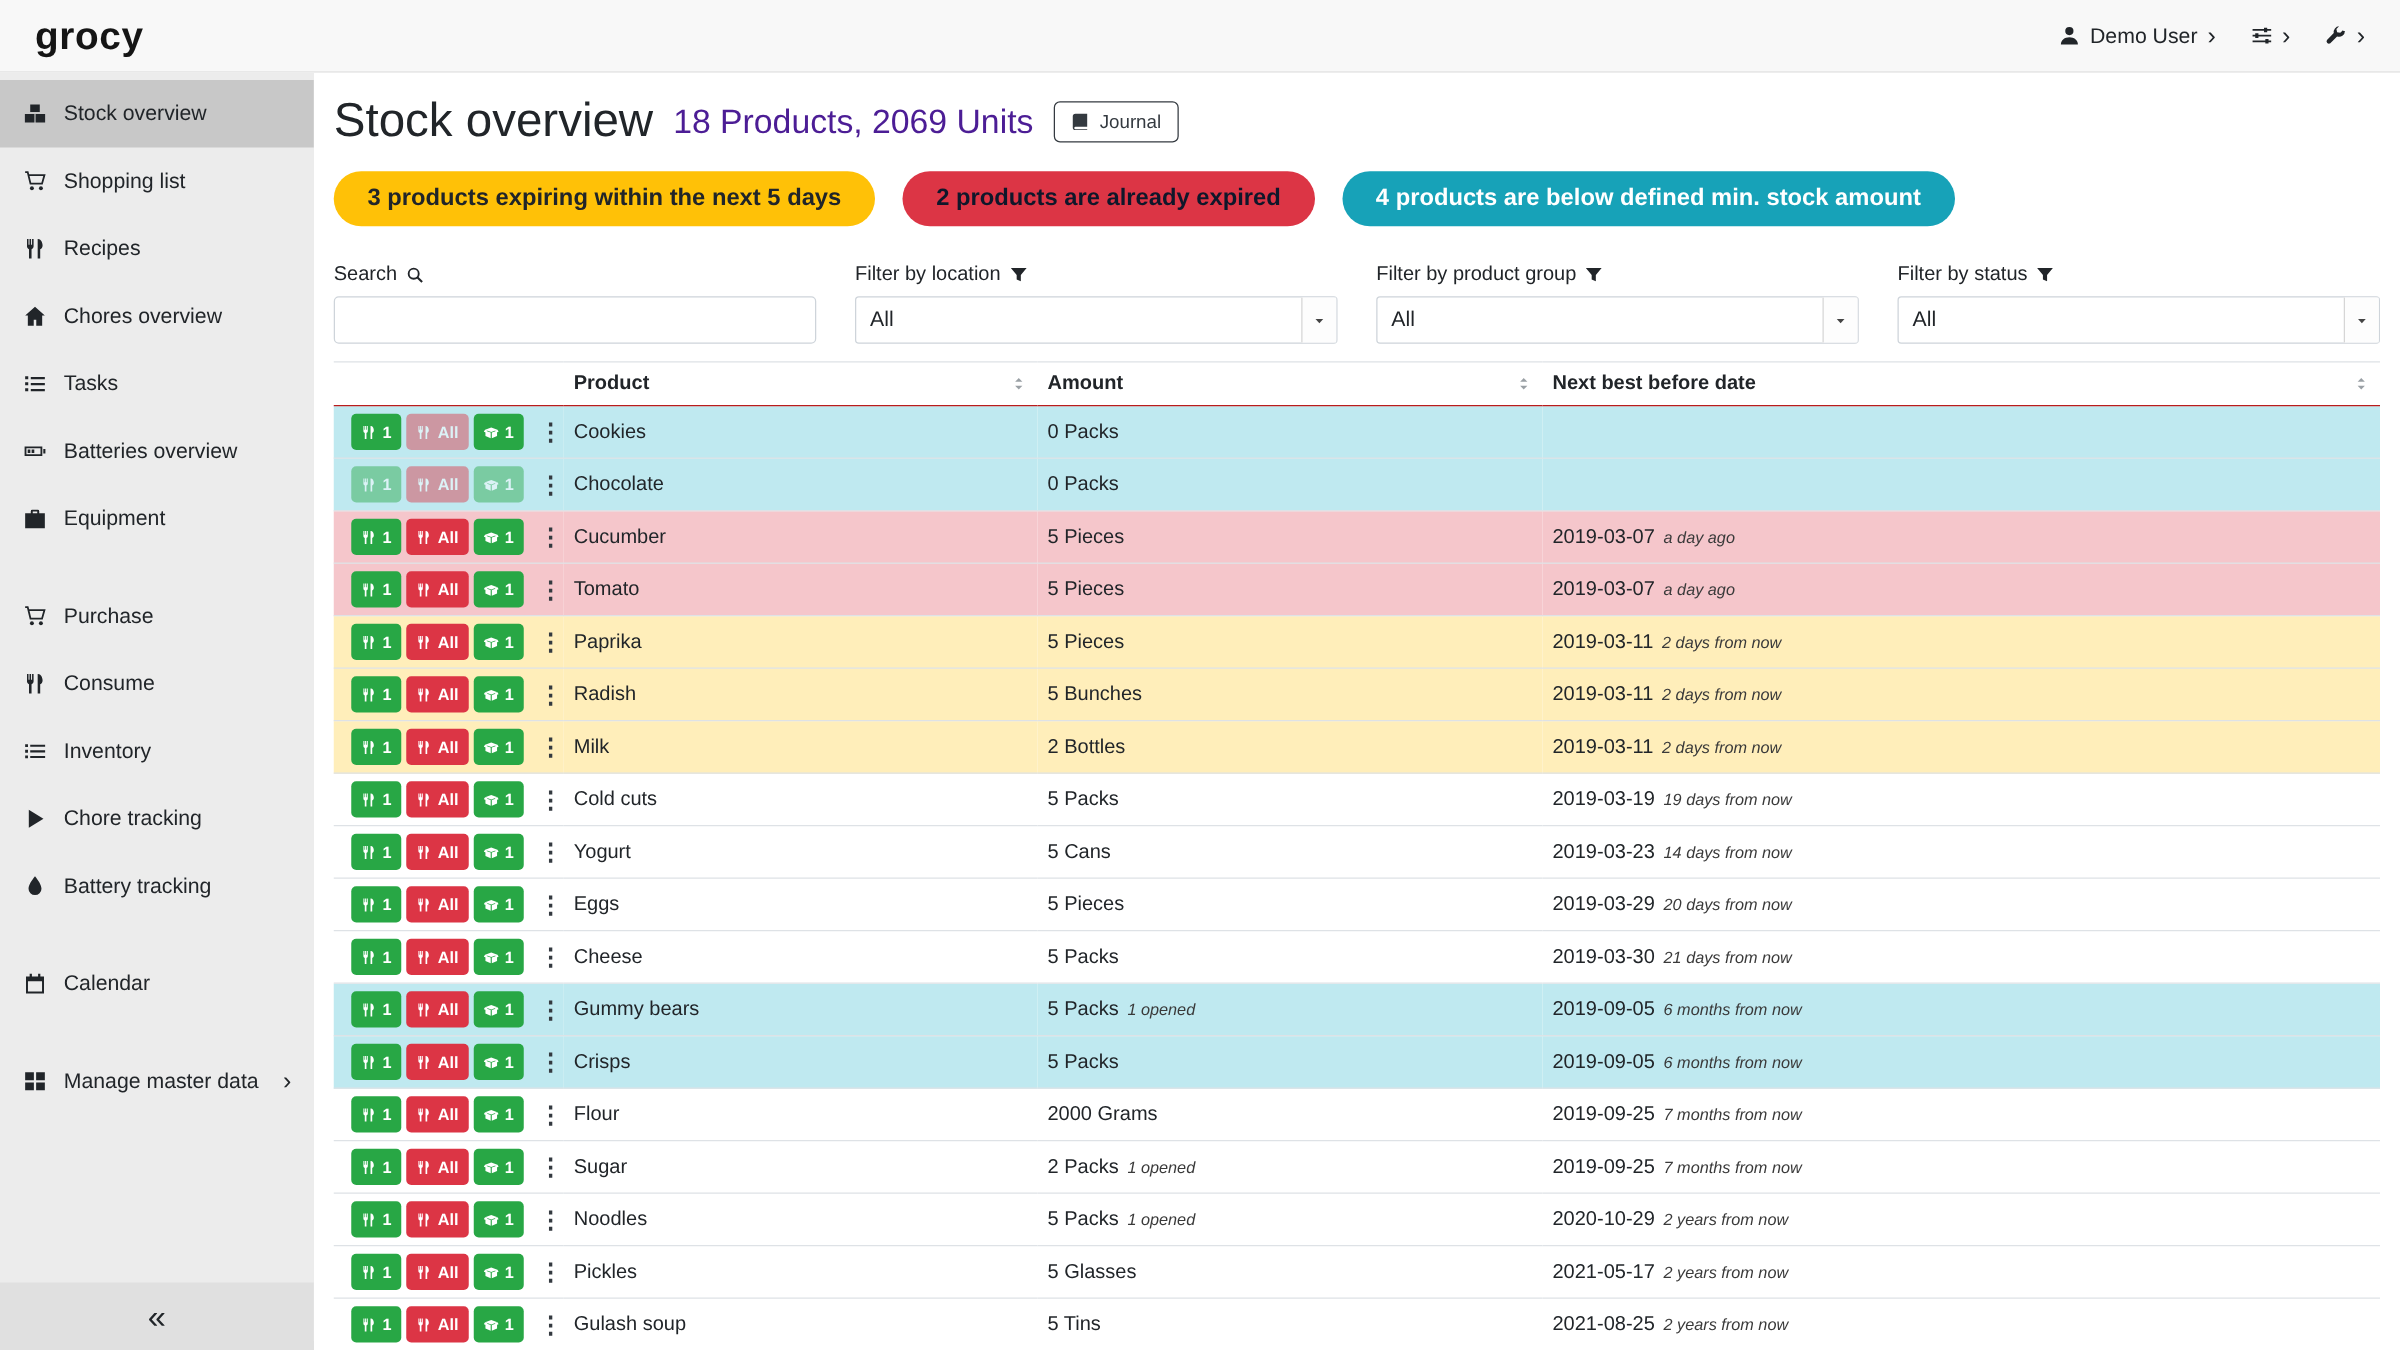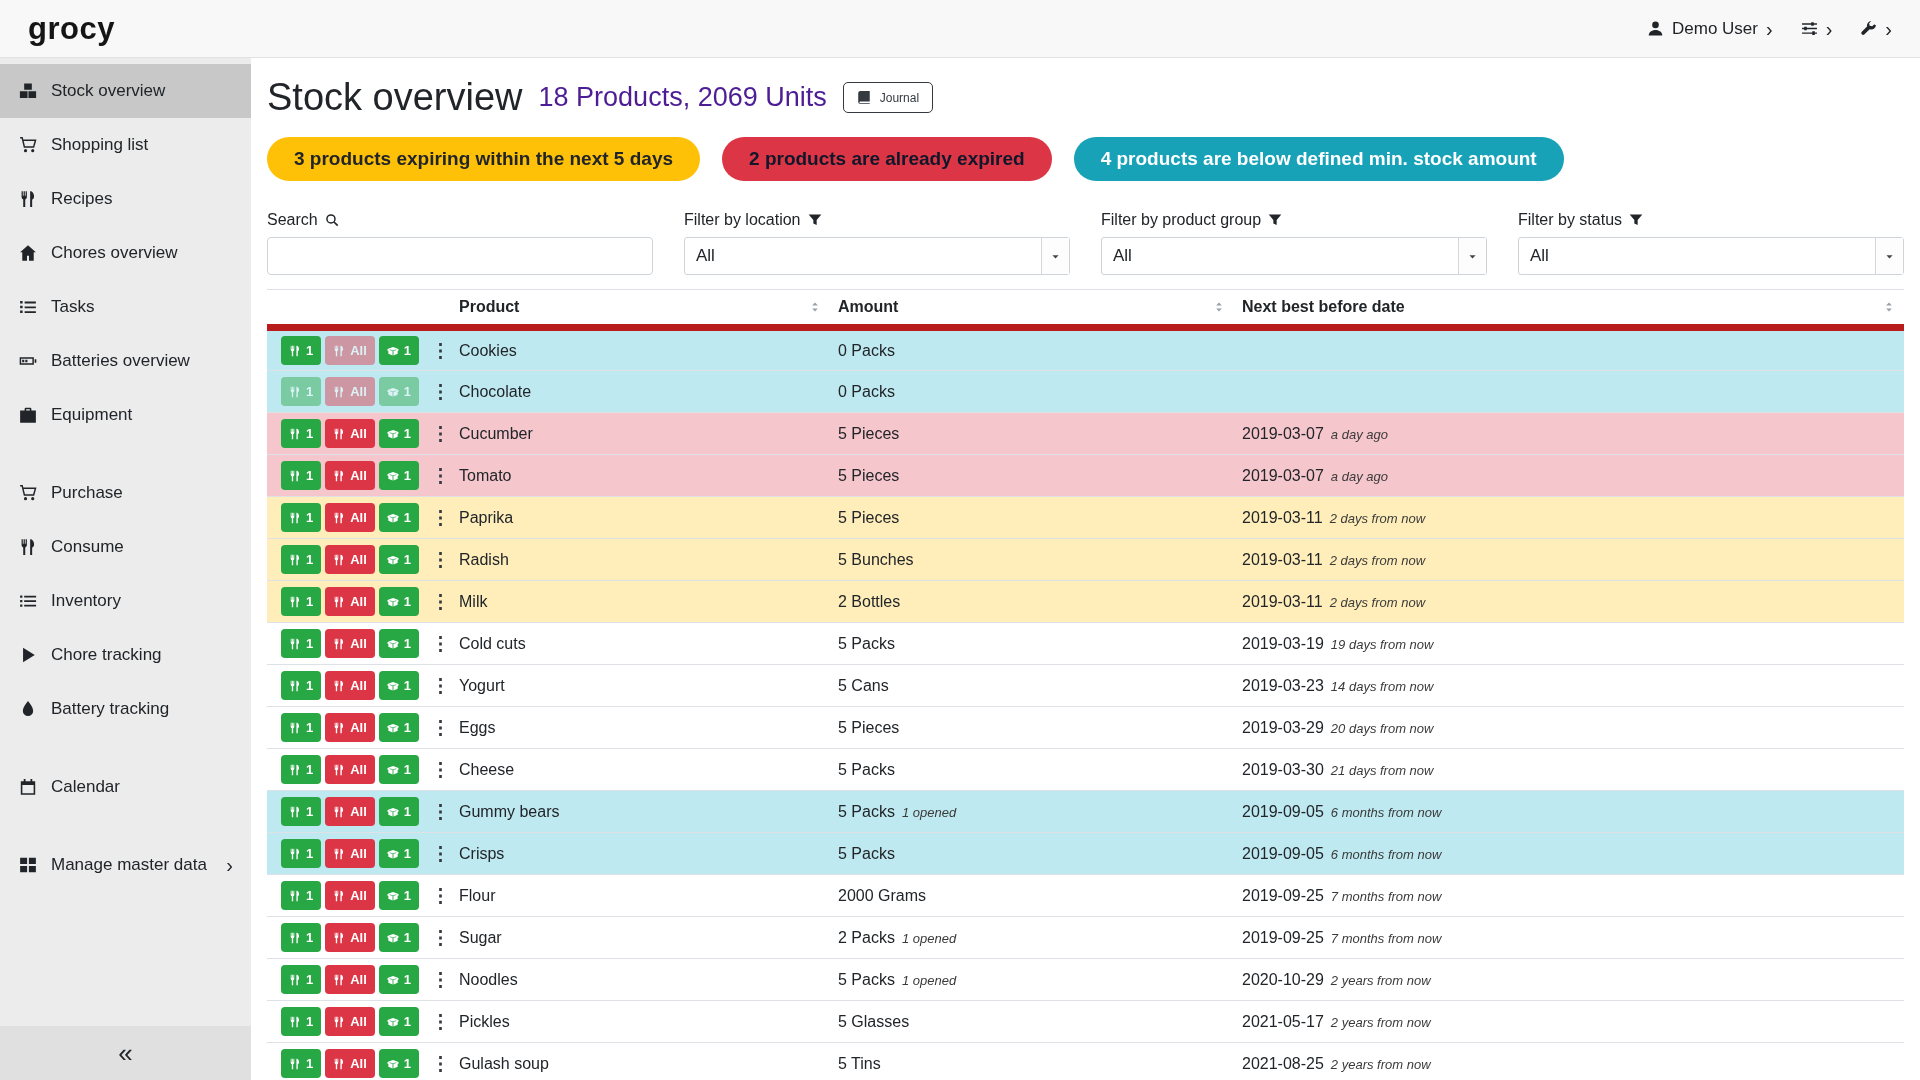--- a/index.html
+++ b/index.html
@@ -28,21 +28,21 @@
   .side-chev { margin-left:auto; font-size:20px; color:#212529; }
   .sidebar-footer { position:absolute; bottom:0; left:0; width:100%; height:54px; background:#e0e0e0;
                     display:flex; align-items:center; justify-content:center; font-size:26px; cursor:pointer; }
 
   
   .main { margin:56px 0 0 251px; padding:16px 16px 0 16px; }
   .page-header { display:flex; align-items:center; gap:16px; margin:4px 0 2px; }
   .page-title { font-size:38px; font-weight:500; color:#212529; }
   .page-subtitle { font-size:27px; font-weight:300; color:#4c1d95; }
   .journal-btn { display:inline-flex; align-items:center; gap:8px; background:#fff; border:1px solid #343a40;
-                 color:#343a40; border-radius:5px; padding:7px 13px; font-size:12px; cursor:pointer;
+                 color:#343a40; border-radius:5px; padding:7px 13px; font-size:15px; cursor:pointer;
                  font-family:inherit; }
 
   .alerts { display:flex; gap:22px; margin:18px 0 30px; }
   .pill { border-radius:50px; padding:11px 27px; font-size:19px; font-weight:600; white-space:nowrap; }
   .pill.warning { background:var(--alert-warning,#ffc107); color:#212529; }
   .pill.danger  { background:var(--alert-danger,#dc3545); color:#0f172a; }
   .pill.info    { background:var(--alert-info,#17a2b8); color:#fff; }
 
   .filter-bar { display:flex; gap:31px; margin-bottom:14px; }
   .filter { width:386px; }
@@ -52,21 +52,21 @@
   .select { width:100%; height:38px; border:1px solid #ced4da; border-radius:3px; background:#fff;
             display:flex; align-items:center; cursor:pointer; }
   .select-value { flex:1; padding:0 11px; font-size:17px; color:#212529; }
   .select-caret { width:28px; height:100%; border-left:1px solid #d6d6d6; display:flex; align-items:center;
                   justify-content:center; color:#444; background:#fdfdfd; }
 
   
   table.stock { width:100%; border-collapse:collapse; table-layout:fixed; }
   col.c-actions { width:184px; } col.c-product { width:379px; } col.c-amount { width:404px; }
   thead th { text-align:left; font-size:16px; font-weight:700; padding:8px 8px;
-             border-top:1px solid #dee2e6; border-bottom:7px solid #b91c1c; }
+             border-top:1px solid #dee2e6; border-bottom:1px solid #b91c1c; }
   .th-inner { display:flex; align-items:center; justify-content:space-between; }
   .sort { color:#9aa0a5; display:inline-flex; cursor:pointer; }
   tbody td { padding:5px 8px; font-size:16px; border-bottom:1px solid #dee2e6; vertical-align:middle;
              height:42px; }
   tr.row-info    { background:var(--row-info,#bfe9f0); }
   tr.row-danger  { background:var(--row-danger,#f5c6cb); }
   tr.row-warning { background:var(--row-warning,#ffeeba); }
   .td-actions { white-space:nowrap; padding-left:14px; }
   .btn-act { display:inline-flex; align-items:center; gap:5px; border:none; border-radius:4px; color:#fff;
              font-size:13px; font-weight:700; padding:0 8px; height:29px; cursor:pointer; margin-right:4px;

